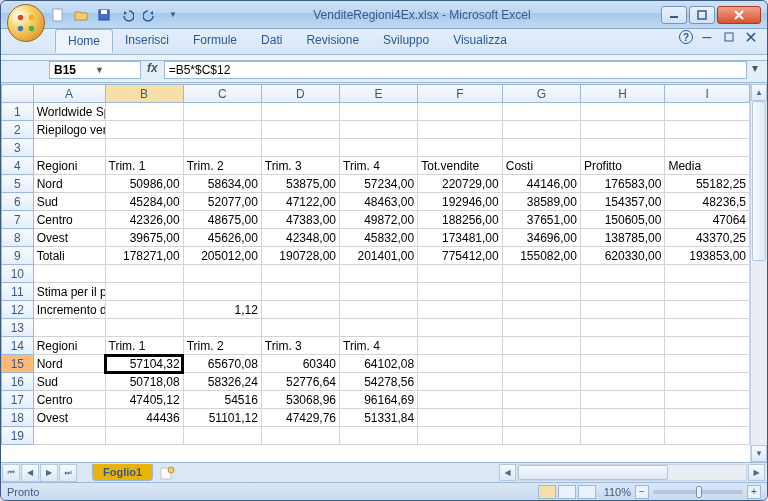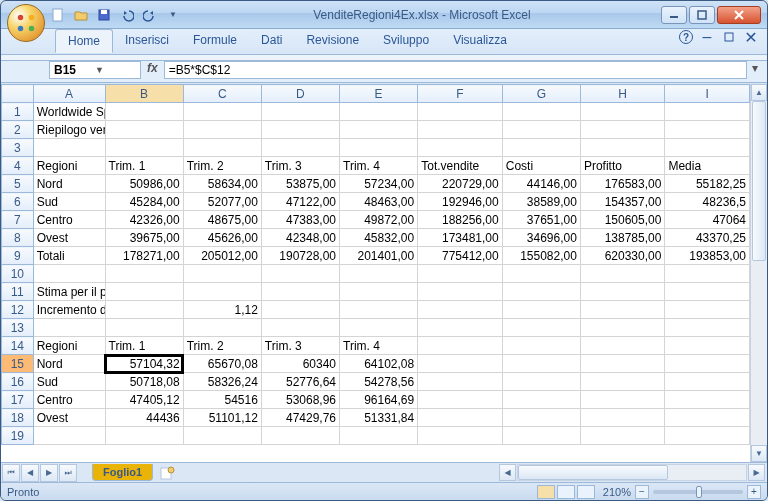--- a/index.html
+++ b/index.html
@@ -463,20 +463,20 @@
 
 <div class="status">
   <span>Pronto</span>
   <span class="sp"></span>
   <div class="viewbtns">
     <div class="vb active"></div>
     <div class="vb"></div>
     <div class="vb"></div>
   </div>
   <div class="zoom">
-    <span>210%</span>
+    <span>110%</span>
     <div class="zbtn">−</div>
     <div class="zslider">
         <div class="zh"></div>
       </div>
     <div class="zbtn">+</div>
   </div>
 </div>
 
 </body></html>

